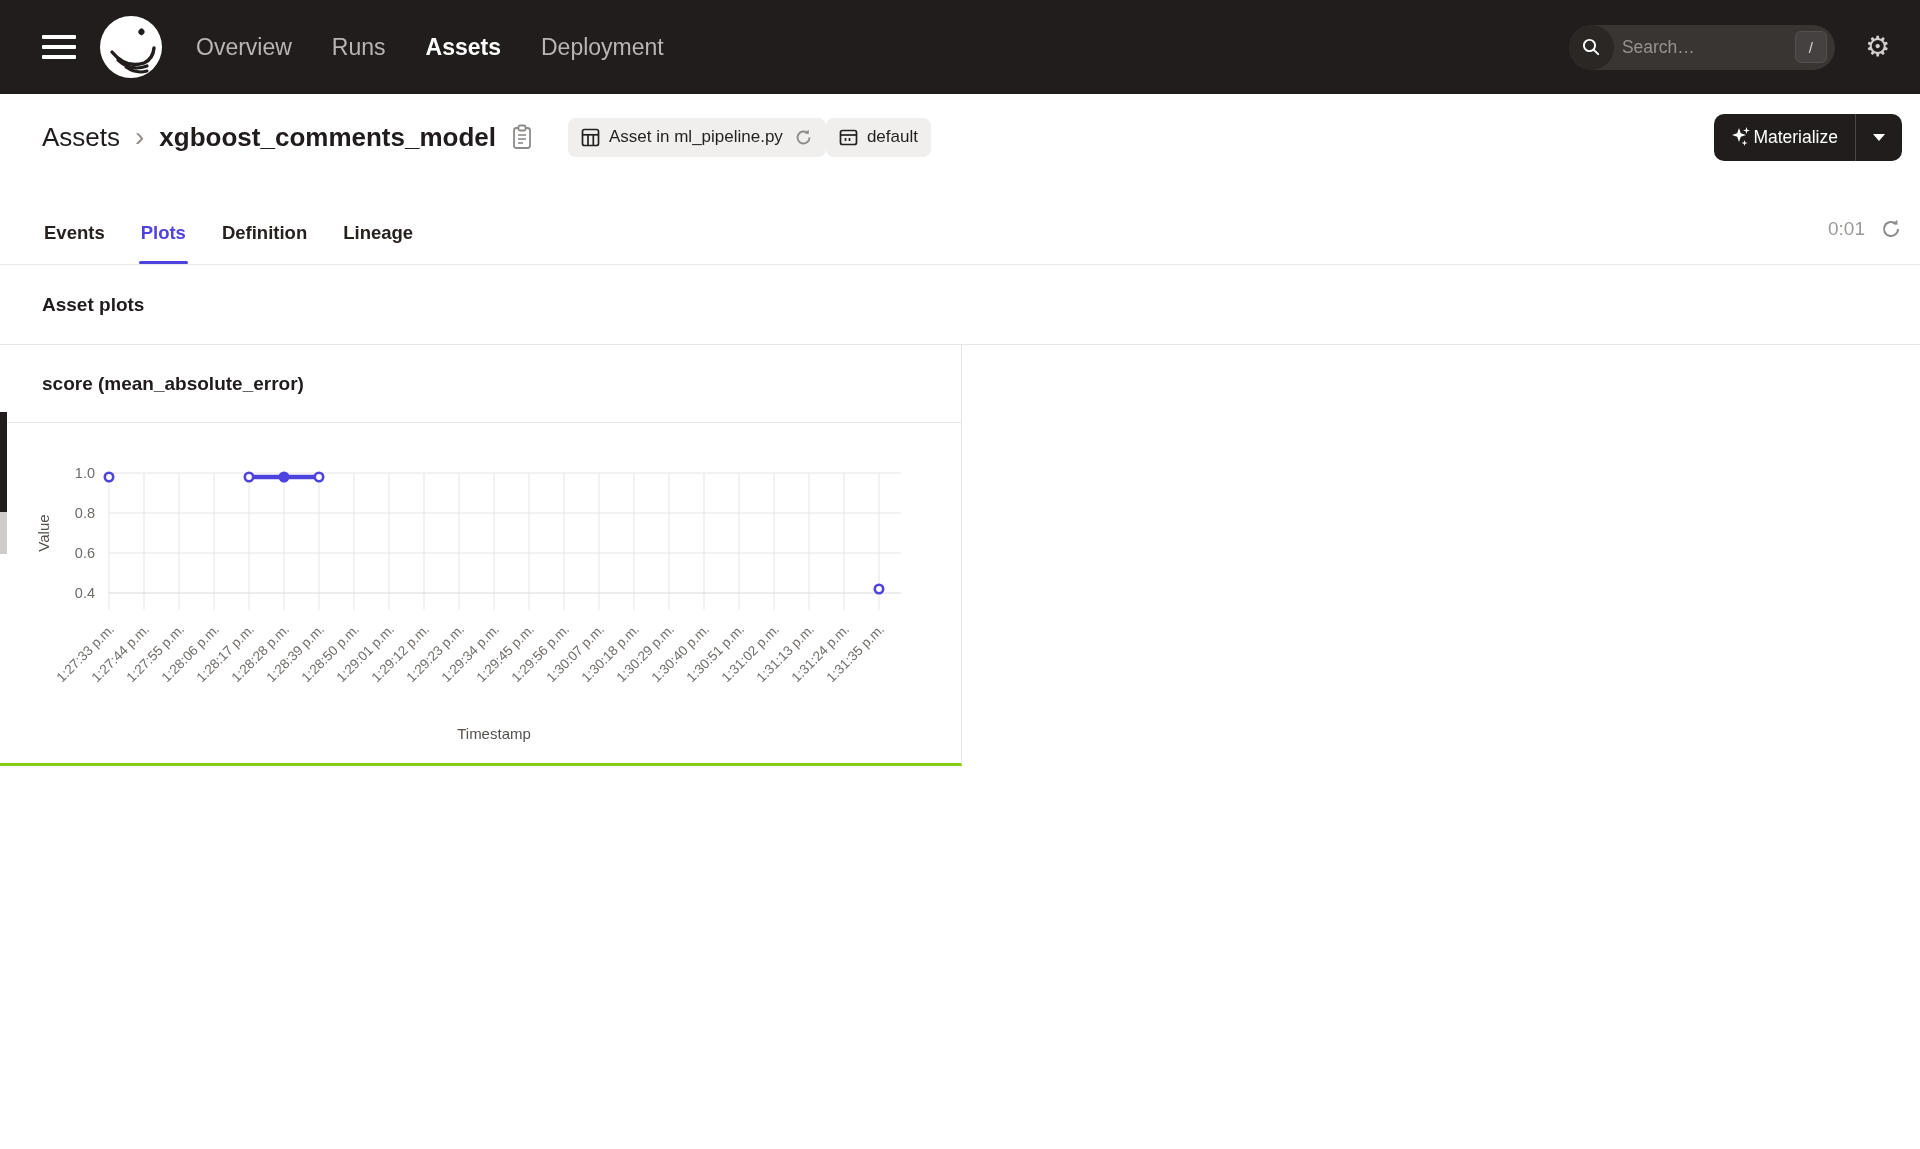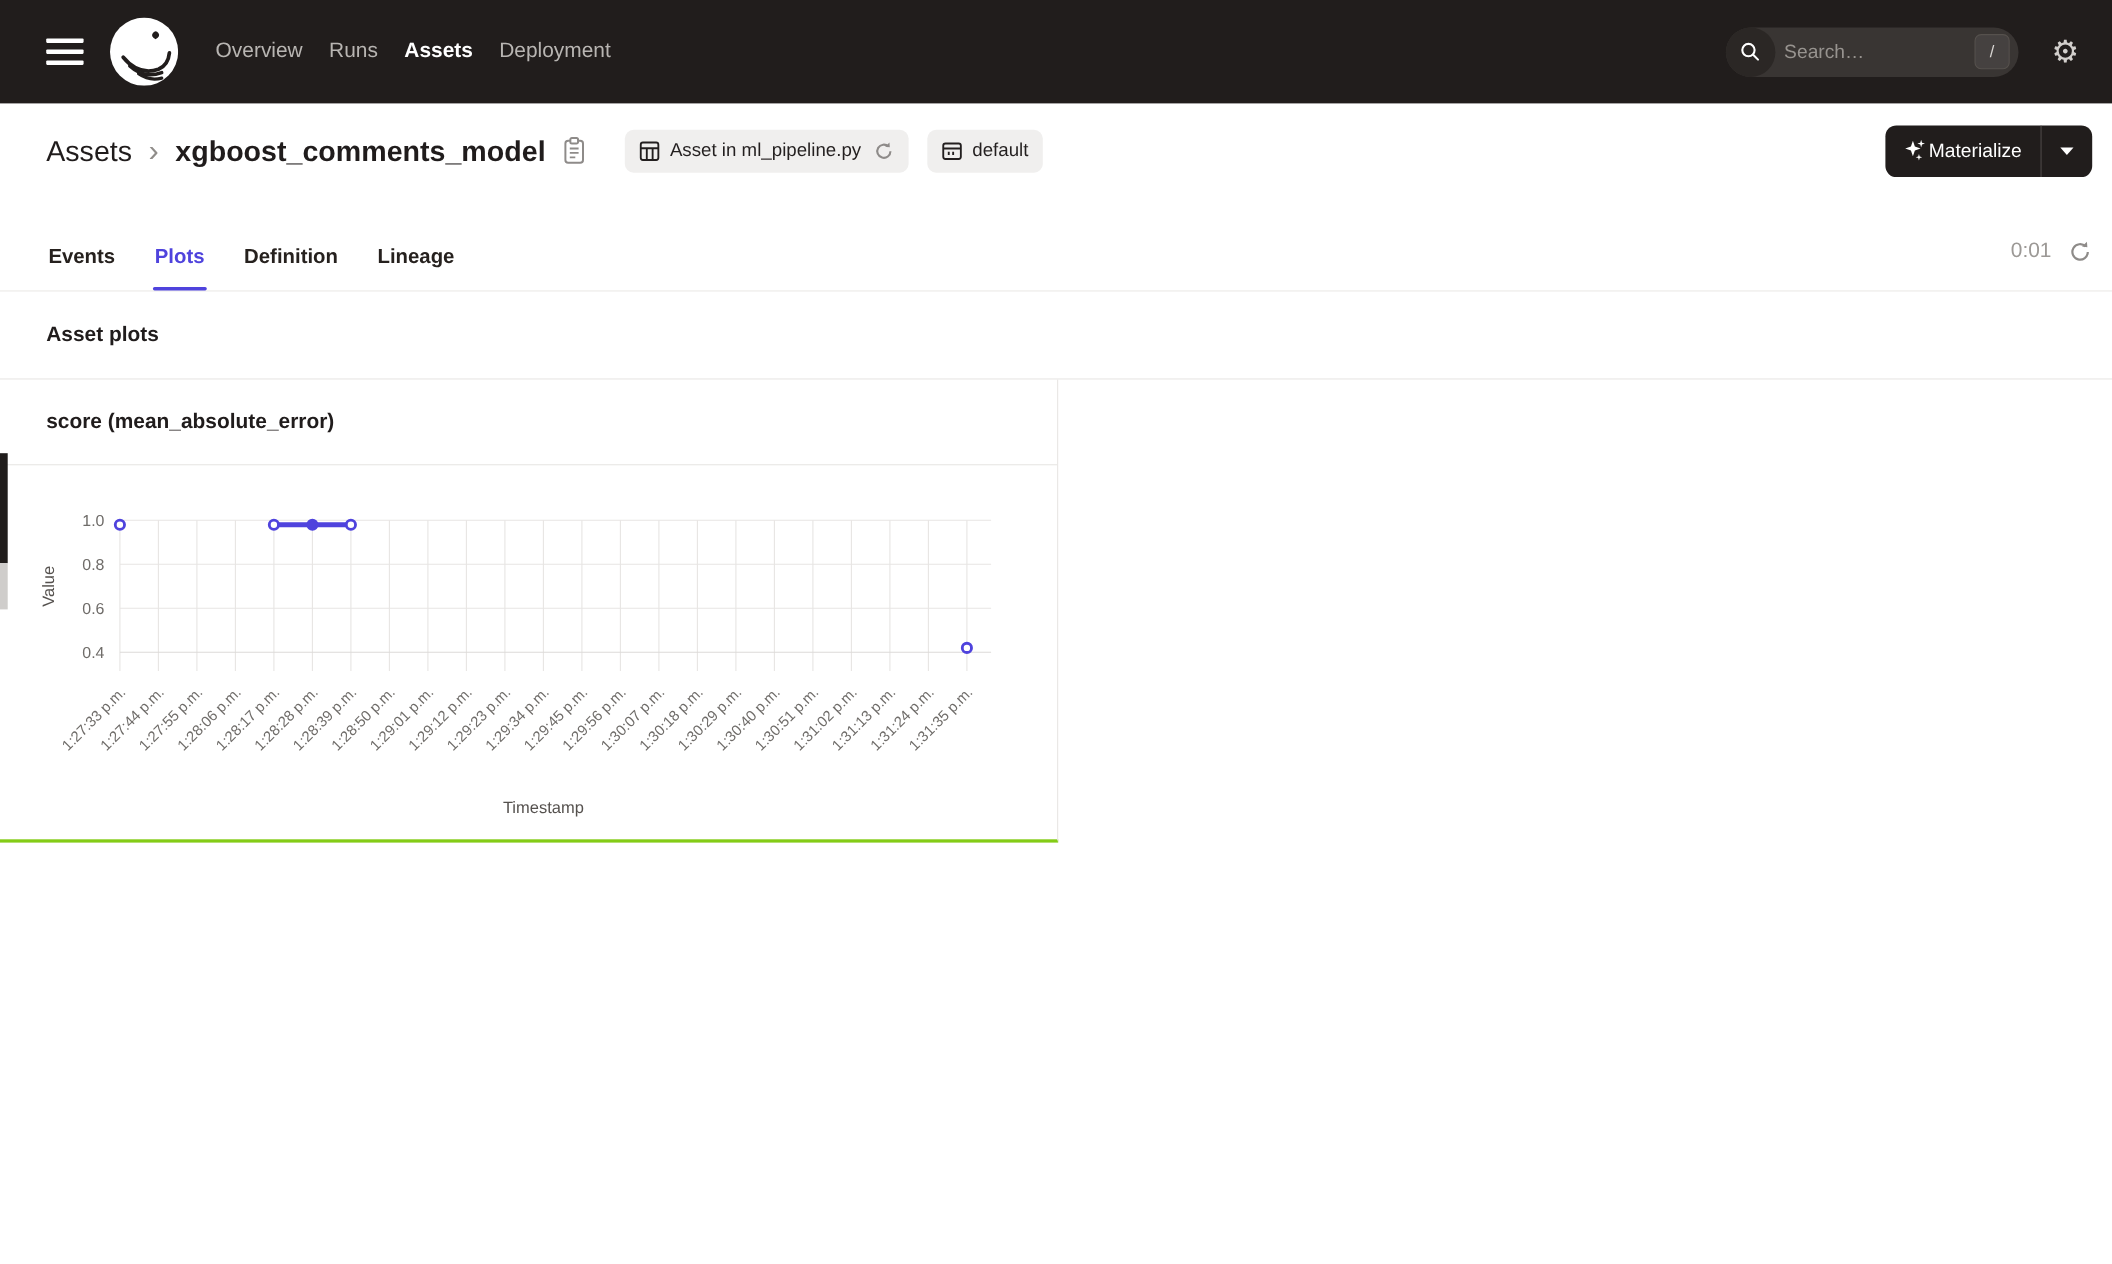--- a/index.html
+++ b/index.html
@@ -4,42 +4,42 @@
 <style>
   html,body{margin:0;padding:0}
   body{width:1920px;height:1149px;background:#fff;color:#201C1C;
        font-family:"Liberation Sans","DejaVu Sans",sans-serif;overflow:hidden;position:relative}
   
   .topnav{height:94px;background:#211D1C;display:flex;align-items:center;
           padding:0 30px 0 42px;box-sizing:border-box}
   .hamburger{width:34px;display:flex;flex-direction:column;gap:6px;margin-right:24px;cursor:pointer}
   .hamburger span{display:block;height:4px;background:#fff;border-radius:1px}
   .logo{margin-right:34px;display:flex;align-items:center}
-  .navlinks{display:flex;gap:24px;font-size:19px}
+  .navlinks{display:flex;gap:40px;font-size:23px}
   .navlink{color:#B8B5B2;text-decoration:none;cursor:pointer}
   .navlink.active{color:#fff;font-weight:700}
   .topnav .spacer{flex:1}
   .search{display:flex;align-items:center;background:#393533;border-radius:23px;height:45px;
           width:266px;margin-right:30px}
   .search-icon-circle{width:45px;height:45px;border-radius:50%;background:#2B2725;
           display:flex;align-items:center;justify-content:center;flex:none}
   .search input{background:transparent;border:0;outline:0;color:#14b8a6;font-size:17.5px;
           flex:1;min-width:0;padding:0 8px;font-family:inherit}
   .search input::placeholder{color:#97938F}
   .slash{width:30px;height:30px;border:1px solid #56514D;background:#454140;border-radius:6px;
          color:#D9D6D3;display:flex;align-items:center;justify-content:center;
          font-size:15px;margin-right:8px;flex:none}
   .gear{font-size:28px;color:#D2CFCC;line-height:1;cursor:pointer;user-select:none}
   
   .page-head{height:86px;display:flex;align-items:center;padding:0 18px 0 42px;box-sizing:border-box}
   .crumb-root{font-size:26px;font-weight:500;color:#201C1C;text-decoration:none;cursor:pointer}
   .crumb-sep{margin:0 15px;color:#908D8A;font-size:28px;line-height:1}
   .asset-name{font-size:26px;font-weight:700;color:#201C1C}
   .copy-btn{background:none;border:0;padding:0;margin-left:15px;cursor:pointer;display:flex}
-  .tagrow{display:flex;align-items:center;gap:17px;margin-left:35px}
+  .tagrow{display:flex;align-items:center;gap:0;margin-left:35px}
   .tag{display:flex;align-items:center;gap:9px;background:#F0EFEE;border-radius:8px;height:39px;
        padding:0 13px;font-size:17px;color:#231F1F;cursor:pointer;border:0;font-family:inherit}
   .tag .refresh{display:flex;margin-left:2px}
   .materialize-wrap{margin-left:auto;display:flex;align-items:stretch;background:#211D1C;
        border-radius:10px;height:47px;overflow:hidden}
   .mat-main{display:flex;align-items:center;padding:0 17px 0 15px;font-size:17.5px;
        font-weight:500;background:none;border:0;color:#fff;cursor:pointer;font-family:inherit}
   .mat-divider{width:1px;background:#4D4846;margin:0}
   .mat-caret{width:46px;display:flex;align-items:center;justify-content:center;background:none;
        border:0;cursor:pointer}

